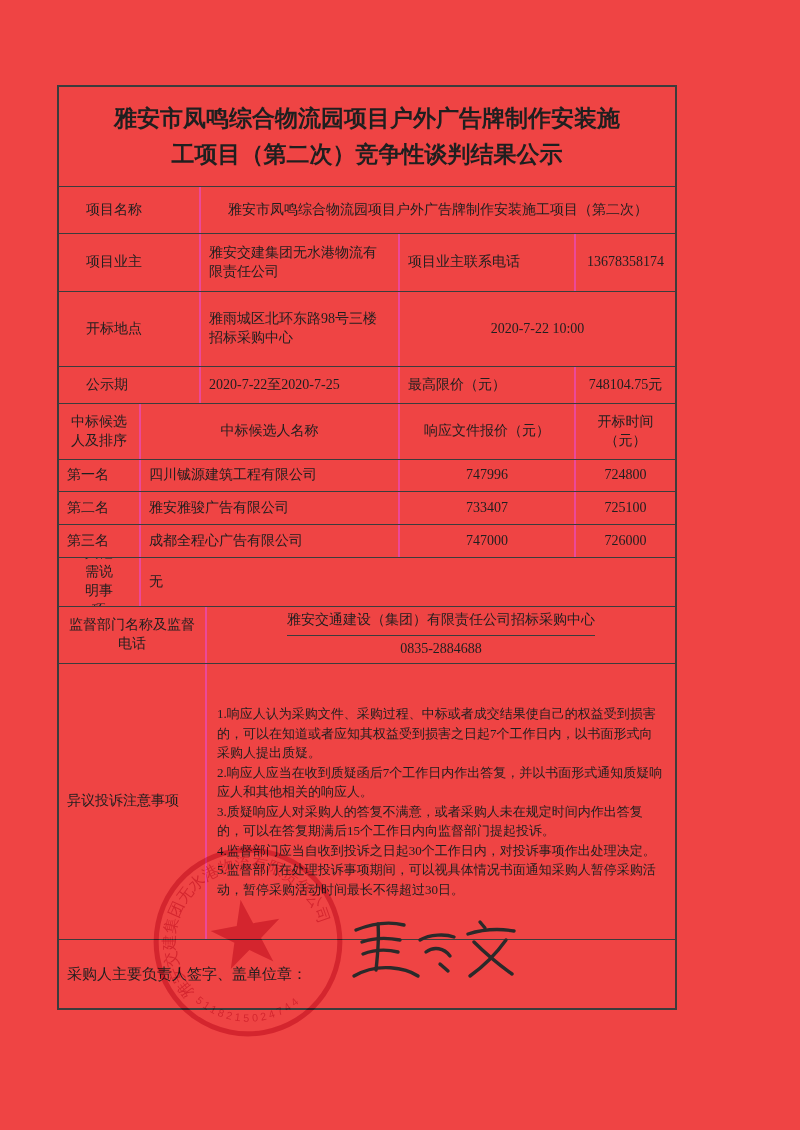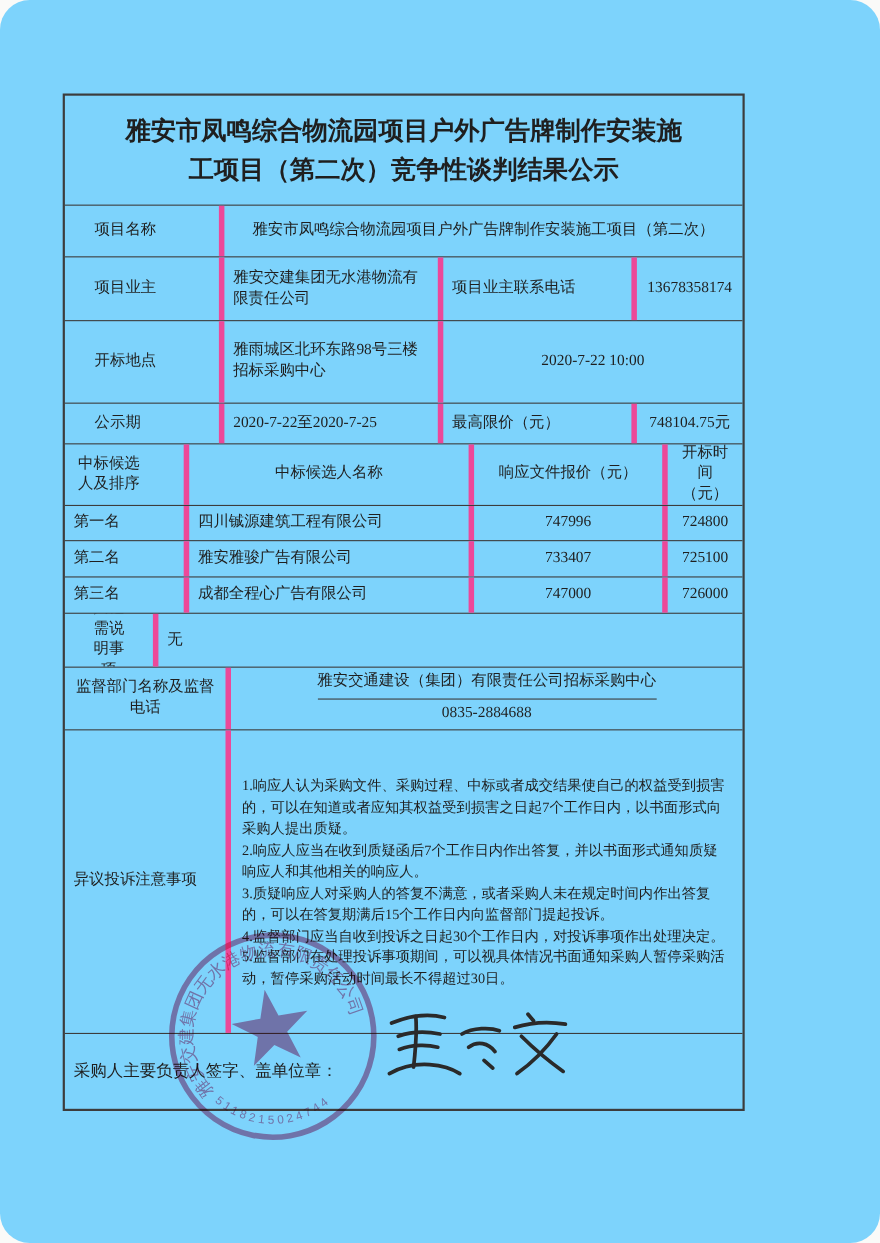--- a/index.html
+++ b/index.html
@@ -4,53 +4,53 @@
 <style>
   html,body{margin:0;padding:0;}
   body{
     width:800px;height:1130px;
     background:#fafaf8;
     font-family:"Liberation Serif","DejaVu Serif",serif;
     color:#1f1f1f;
     position:relative;
     overflow:hidden;
   }
-  .paper{position:absolute;inset:0;background:#7dd3fc;border-radius:27px;}
+  .paper{position:absolute;inset:0;background:#ef4444;}
   .doc-table{
     position:absolute;left:57px;top:85px;width:620px;height:925px;
     border:2px solid #3c3c3c;
     box-sizing:border-box;
     display:flex;flex-direction:column;
     background:transparent;
   }
   .row{display:flex;border-bottom:1px solid #3c3c3c;box-sizing:border-box;flex:0 0 auto;}
   .row:last-child{border-bottom:none;flex:1 1 auto;justify-content:flex-end;}
   .cell{
     box-sizing:border-box;
     display:flex;align-items:center;
     padding:2px 8px;
     font-size:14px;line-height:1.35;
     overflow:hidden;
   }
-  .cell + .cell{border-left:5px solid #ec4899;}
+  .cell + .cell{border-left:2px solid #ec4899;}
   .c-center{justify-content:center;text-align:center;}
   .c-left{justify-content:flex-start;text-align:left;}
   .grow{flex:1 1 auto;}
   .title-row{height:100px;}
   .title-cell{
     flex:1;display:flex;align-items:center;justify-content:center;text-align:center;
     font-family:"Liberation Sans","DejaVu Sans",sans-serif;
     font-weight:bold;font-size:23px;line-height:1.55;
     padding:0 52px;box-sizing:border-box;
   }
   .w-label{flex:0 0 140px;padding-left:27px;}
   .w-val{flex:0 0 199px;}
   .w-k2{flex:0 0 176px;}
   .w-rank{flex:0 0 80px;}
-  .w-cname{flex:0 0 259px;margin-left:28px;}
+  .w-cname{flex:0 0 259px;}
   .w-lab2{flex:0 0 146px;}
   .stack{flex:1 1 auto;display:flex;flex-direction:column;padding:0;}
   .stack > div{flex:1;display:flex;align-items:center;justify-content:center;text-align:center;font-size:14px;box-sizing:border-box;}
   .stack > div:first-child{border-bottom:1px solid #3c3c3c;}
   .dispute-body{flex-direction:column;align-items:flex-start;justify-content:center;padding:8px 10px;}
   .dispute-body p{margin:0;font-size:13px;line-height:1.5;text-align:left;}
   .sign-row .cell{font-size:15px;}
   .stamp-svg{position:absolute;left:148px;top:842px;pointer-events:none;mix-blend-mode:multiply;}
   .sig-svg{position:absolute;left:348px;top:912px;pointer-events:none;}
 </style>

